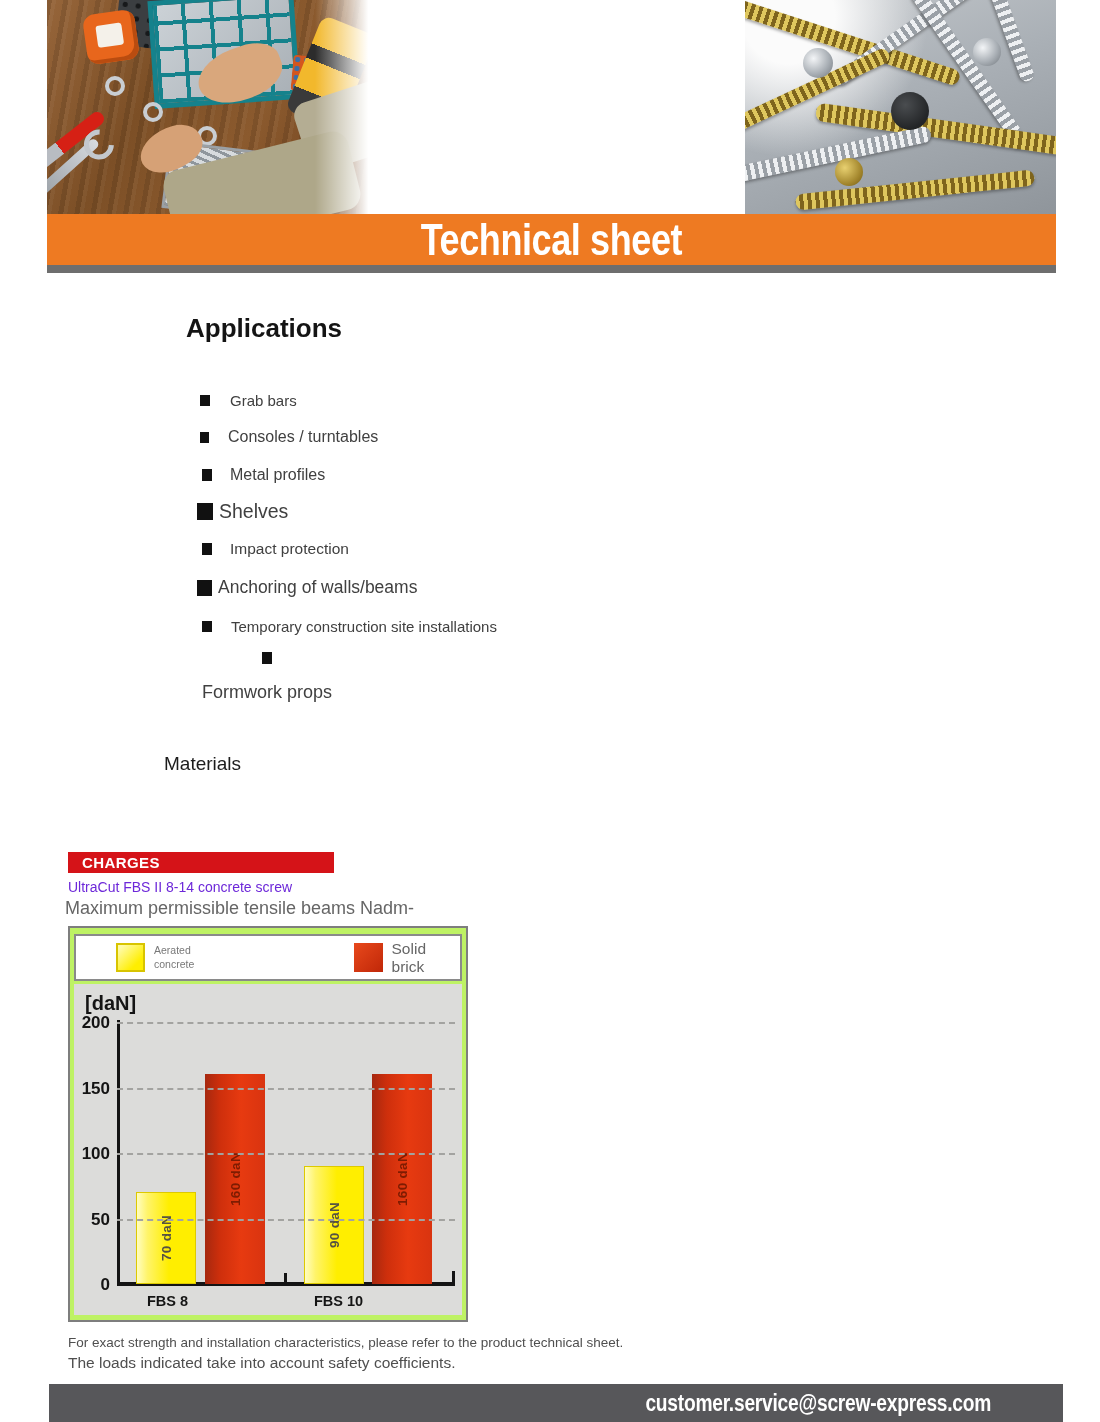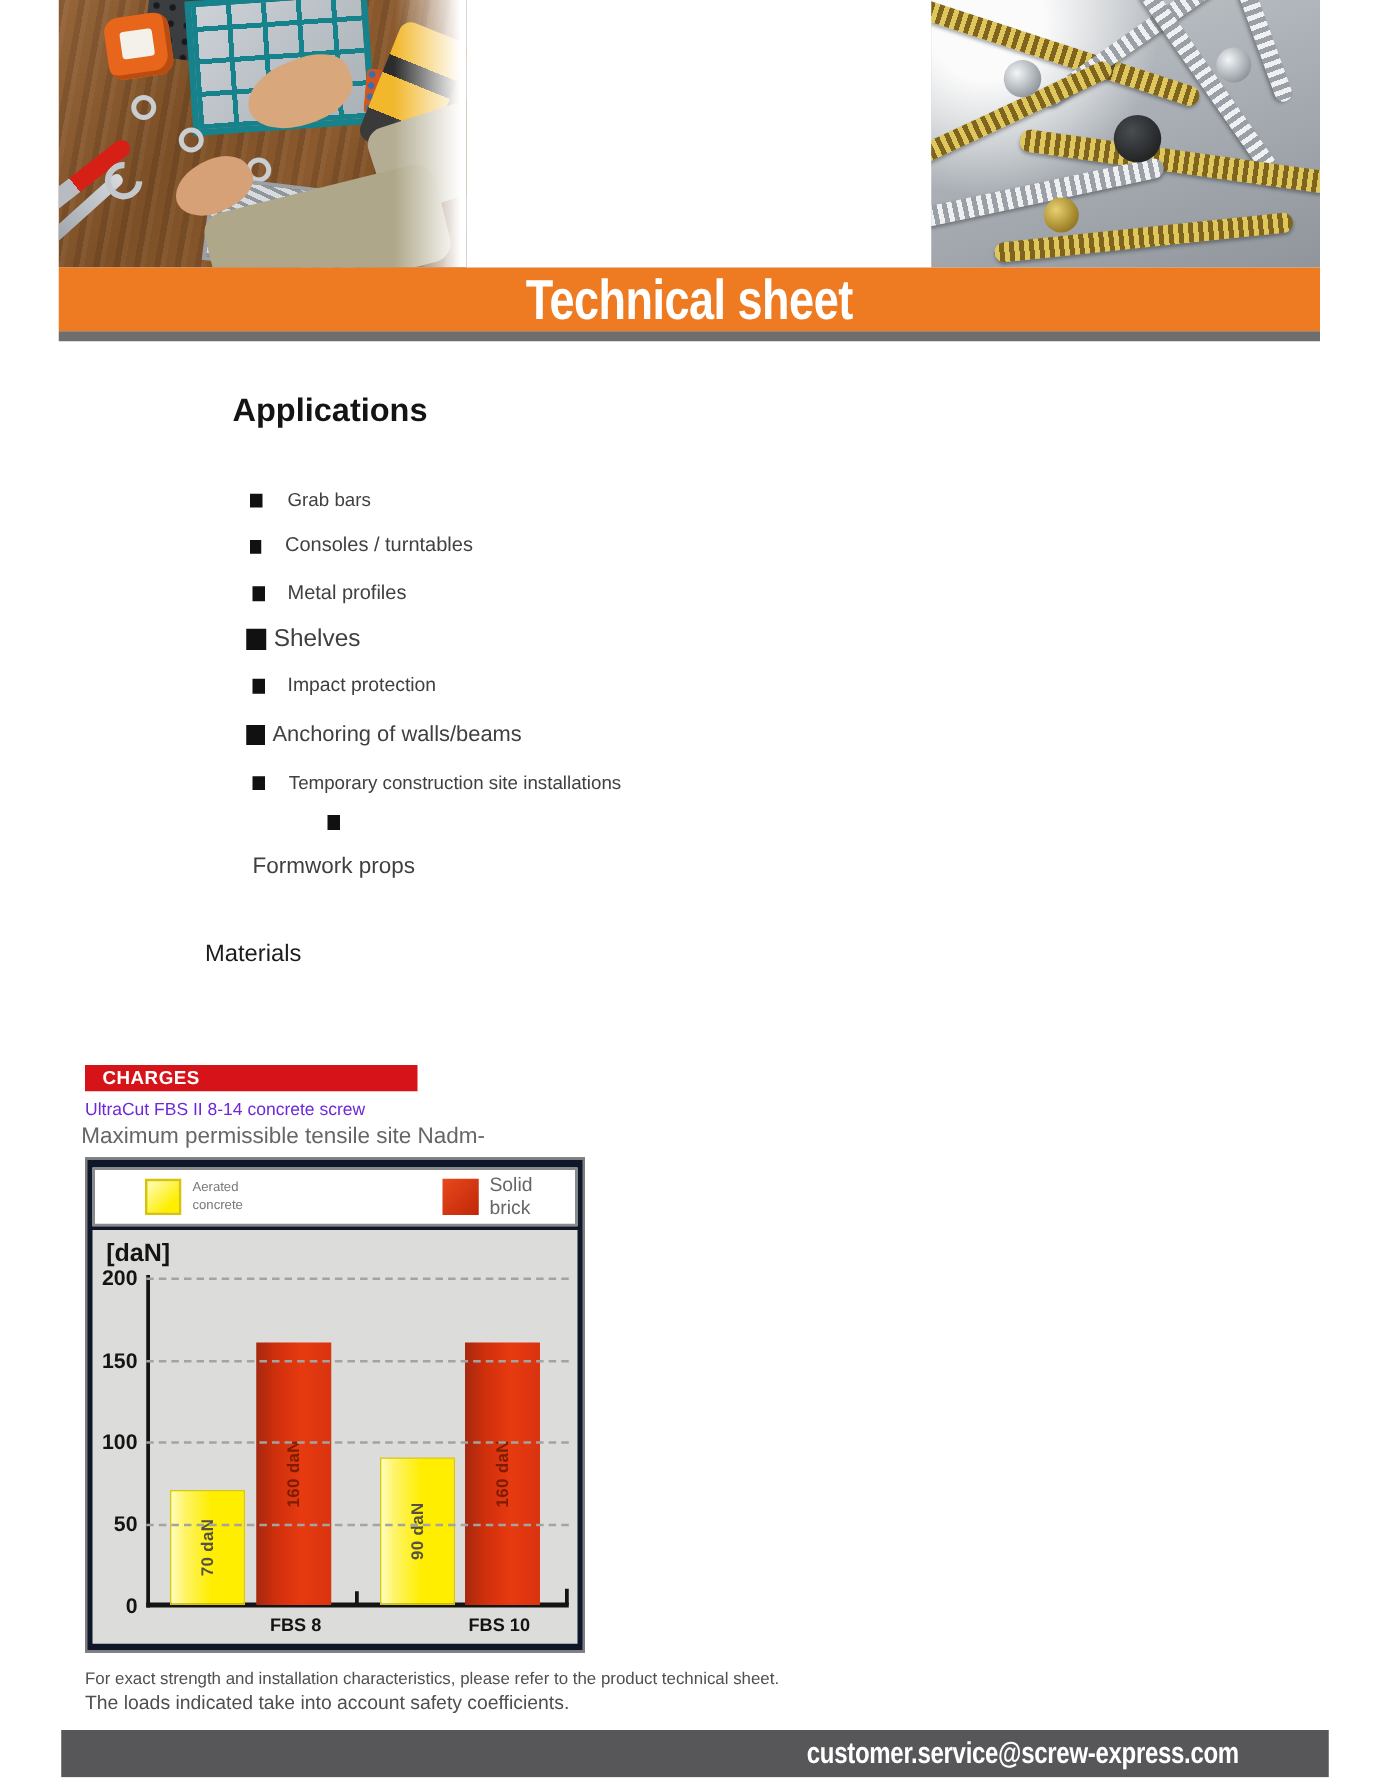--- a/index.html
+++ b/index.html
@@ -93,21 +93,21 @@
   .materials-title{position:absolute;left:164px;top:753px;margin:0;font-size:19px;font-weight:500;color:#1c1c1c;}
 
   
   .charges-banner{position:absolute;left:68px;top:852px;width:266px;height:21px;box-sizing:border-box;
      background:var(--charges-red,#d51318);color:#fff;font-size:15px;font-weight:bold;
      line-height:21px;padding-left:14px;letter-spacing:.4px;}
   .charges-sub{position:absolute;left:68px;top:879px;font-size:14px;color:#6d28d9;}
   .chart-heading{position:absolute;left:65px;top:898px;font-size:18px;color:#666;}
 
   .chart-container{position:absolute;left:68px;top:926px;width:400px;height:396px;box-sizing:border-box;
-     border:2px solid #7e7e7e;background:#0f172a;padding:6px 3px 4px;}
+     border:2px solid #7e7e7e;background:#bef264;padding:6px 3px 4px;}
   .legend{height:47px;border:2px solid #8a8a8a;background:#fff;display:flex;align-items:center;
      box-sizing:border-box;margin:0 1px 3px;}
   .legend-item{display:flex;align-items:center;gap:9px;}
   .legend-item.first{margin-left:40px;}
   .legend-item.second{margin-left:auto;margin-right:34px;}
   .swatch{width:29px;height:29px;box-sizing:border-box;flex:0 0 auto;}
   .swatch-yellow{background:linear-gradient(135deg,#fffba8 10%,var(--bar-yellow,#ffee00) 75%);border:2px solid #d8c400;}
   .swatch-red{background:linear-gradient(135deg,#e8491c,#c02708);}
   .legend-text{white-space:pre-line;}
   .lt-a{font-size:10.5px;color:#787878;line-height:1.3;}
@@ -123,21 +123,21 @@
   .tick-end{position:absolute;right:7px;bottom:31px;width:3px;height:13px;background:#141414;}
   .bar{position:absolute;bottom:31px;width:60px;}
   .bar-0-0{left:62px;} .bar-0-1{left:131px;} .bar-1-0{left:230px;} .bar-1-1{left:298px;}
   .bar-yellow{background:linear-gradient(90deg,#fffdc0 0,#fff46a 18%,var(--bar-yellow,#ffee00) 55%);
      border:1px solid #ddc900;box-sizing:border-box;}
   .bar-red{background:linear-gradient(90deg,#a6280f 0,#ce2f0c 25%,#e73a10 60%,#d93410 100%);}
   .bar-label{position:absolute;top:50%;left:50%;transform:translate(-50%,-50%) rotate(-90deg);
      white-space:nowrap;font-weight:bold;font-size:13.5px;letter-spacing:.3px;}
   .bar-yellow .bar-label{color:#565243;}
   .bar-red .bar-label{color:#7e1c02;}
-  .cat-label{position:absolute;bottom:6px;width:110px;text-align:right;font-size:14.5px;font-weight:bold;color:#141414;margin-top:24px;}
+  .cat-label{position:absolute;bottom:6px;width:110px;text-align:left;font-size:14.5px;font-weight:bold;color:#141414;margin-top:24px;}
   .cat-0{left:73px;} .cat-1{left:240px;}
 
   
   .foot-line1{position:absolute;left:68px;top:1335px;font-size:13.5px;color:#4f4f4f;}
   .foot-line2{position:absolute;left:68px;top:1354px;font-size:15.5px;color:#4f4f4f;}
   .footer-bar{position:absolute;left:49px;top:1384px;width:1014px;height:38px;background:var(--footer-gray,#57575a);
      text-align:right;}
   .footer-email{display:inline-block;margin-right:72px;line-height:38px;color:#fff;font-size:24px;font-weight:bold;
      transform:scaleX(.8);transform-origin:right center;letter-spacing:-.3px;}
 </style>
@@ -220,21 +220,21 @@
     <li class="app-item ai7">
         <span class="bullet"></span>
         <span>Formwork props</span>
       </li>
   </ul>
 
   <h2 class="materials-title">Materials</h2>
 
   <div class="charges-banner">CHARGES</div>
   <div class="charges-sub">UltraCut FBS II 8-14 concrete screw</div>
-  <div class="chart-heading">Maximum permissible tensile site Nadm-</div>
+  <div class="chart-heading">Maximum permissible tensile beams Nadm-</div>
 
   <div class="chart-container">
     <div class="legend">
       <div class="legend-item first">
         <span class="swatch swatch-yellow"></span>
         <span class="legend-text lt-a">Aerated
 concrete</span>
       </div>
       <div class="legend-item second">
         <span class="swatch swatch-red"></span>

